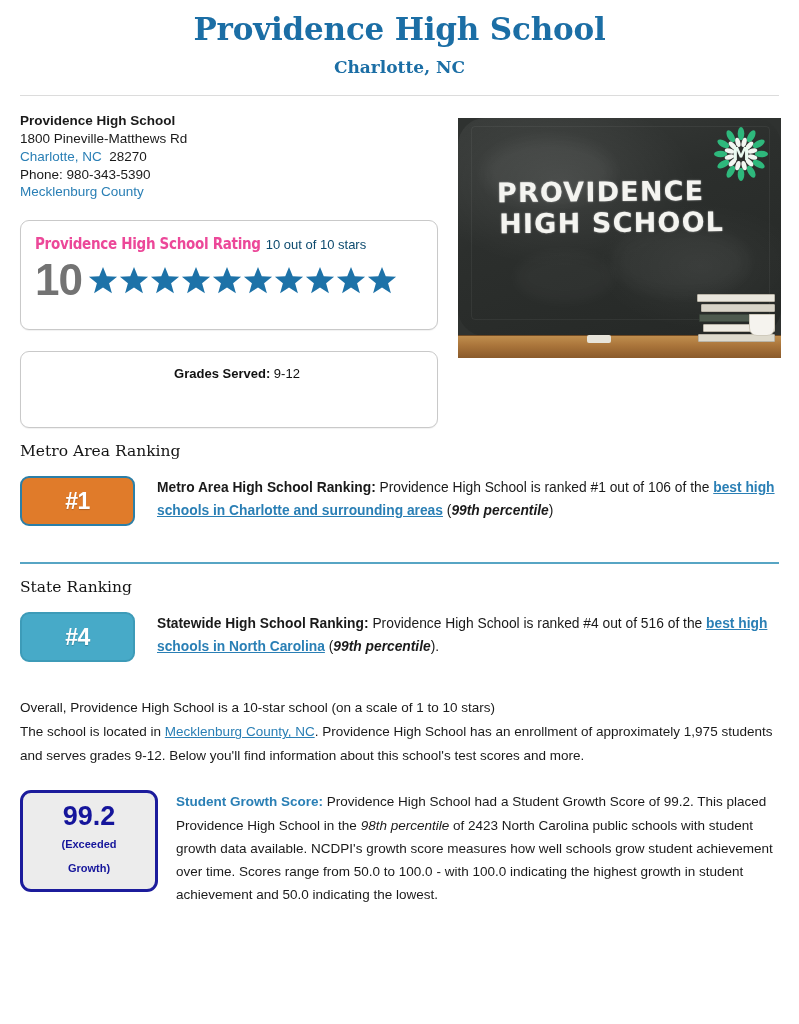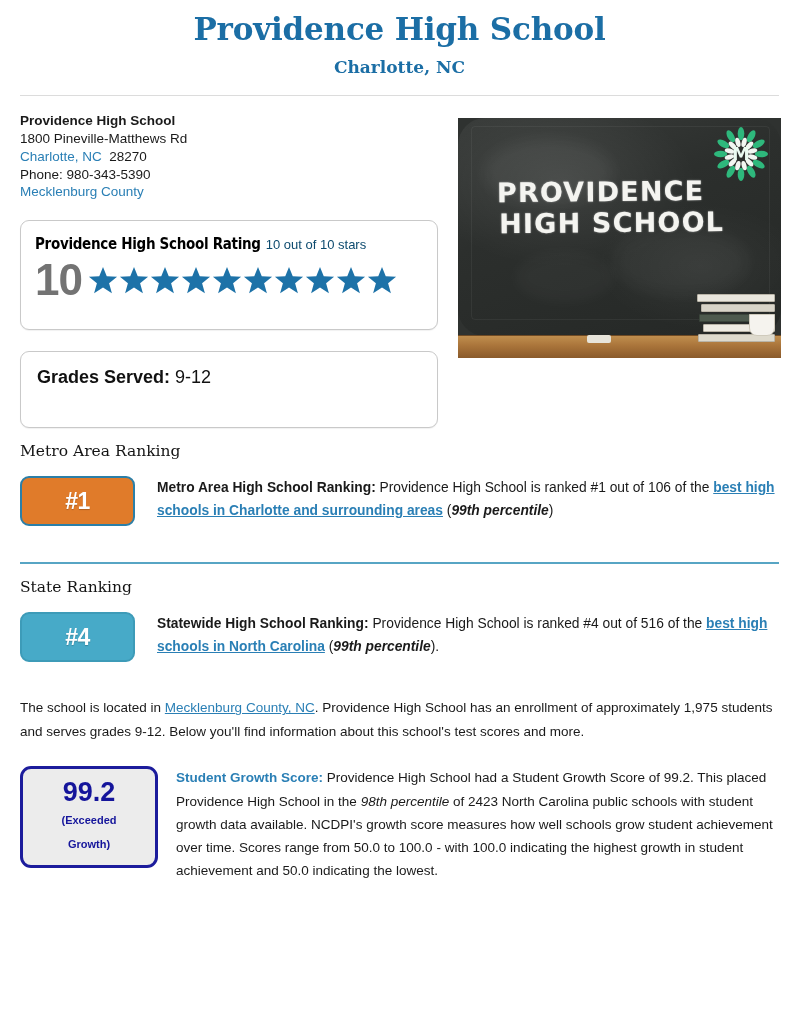--- a/index.html
+++ b/index.html
@@ -178,21 +178,21 @@
     margin: 19px 20px 0 20px;
     width: 418px;
     height: 110px;
     padding: 14px 14px 0 14px;
   }
   .rating-head { white-space: nowrap; }
   .rating-title {
     font-family: "DejaVu Sans Condensed", "DejaVu Sans", sans-serif;
     font-weight: bold;
     font-size: 15px;
-    color: #000000;
+    color: #ec4899;
     letter-spacing: -0.3px;
   }
   .rating-sub {
     font-size: 13px;
     color: #0c4a6e;
     margin-left: 5px;
   }
   .rating-row {
     display: flex;
     align-items: center;
@@ -213,23 +213,24 @@
   }
   .stars svg { display: block; margin-right: 1px; }
 
   .grades-card {
     margin: 21px 20px 0 20px;
     width: 418px;
     height: 77px;
     padding: 13px 0 0 16px;
   }
   .grades-line {
-    font-size: 18px;
+    font-size: 13px;
     line-height: 1.35;
     color: #111;
+    text-align: center;
   }
   .grades-line b { font-weight: bold; }
 
   
   .section-heading {
     font-family: "DejaVu Serif", serif;
     font-size: 15.5px;
     color: #141414;
     margin: 14px 0 0 20px;
   }
@@ -465,20 +466,21 @@
 
 <div class="blue-sep"></div>
 
 <div class="section-heading">State Ranking</div>
 <div class="rank-row">
   <div class="rank-badge badge-state">#4</div>
   <div class="rank-text"><b>Statewide High School Ranking:</b><span> Providence High School is ranked </span><span class="u">#4 out of 516</span><span> of the </span><span class="a">best high schools in North Carolina</span><span> (</span><span class="pct">99th percentile</span><span>).</span></div>
 </div>
 
 <div class="overall">
+  <div>Overall, Providence High School is a 10-star school (on a scale of 1 to 10 stars)</div>
   <div><span>The school is located in </span><span class="link link-u">Mecklenburg County, NC</span><span>. Providence High School has an enrollment of approximately 1,975 students and serves grades 9-12. Below you'll find information about this school's test scores and more.</span></div>
 </div>
 
 <div class="growth-row">
   <div class="growth-box">
     <div class="growth-score">99.2</div>
     <div class="growth-label">(Exceeded</div>
     <div class="growth-label">Growth)</div>
   </div>
   <div class="growth-text"><span class="hl">Student Growth Score:</span><span> Providence High School had a Student Growth Score of 99.2. This placed Providence High School in the </span><span class="it">98th percentile</span><span> of 2423 North Carolina public schools with student growth data available. NCDPI's growth score measures how well schools grow student achievement over time. Scores range from 50.0 to 100.0 - with 100.0 indicating the highest growth in student achievement and 50.0 indicating the lowest.</span></div>

